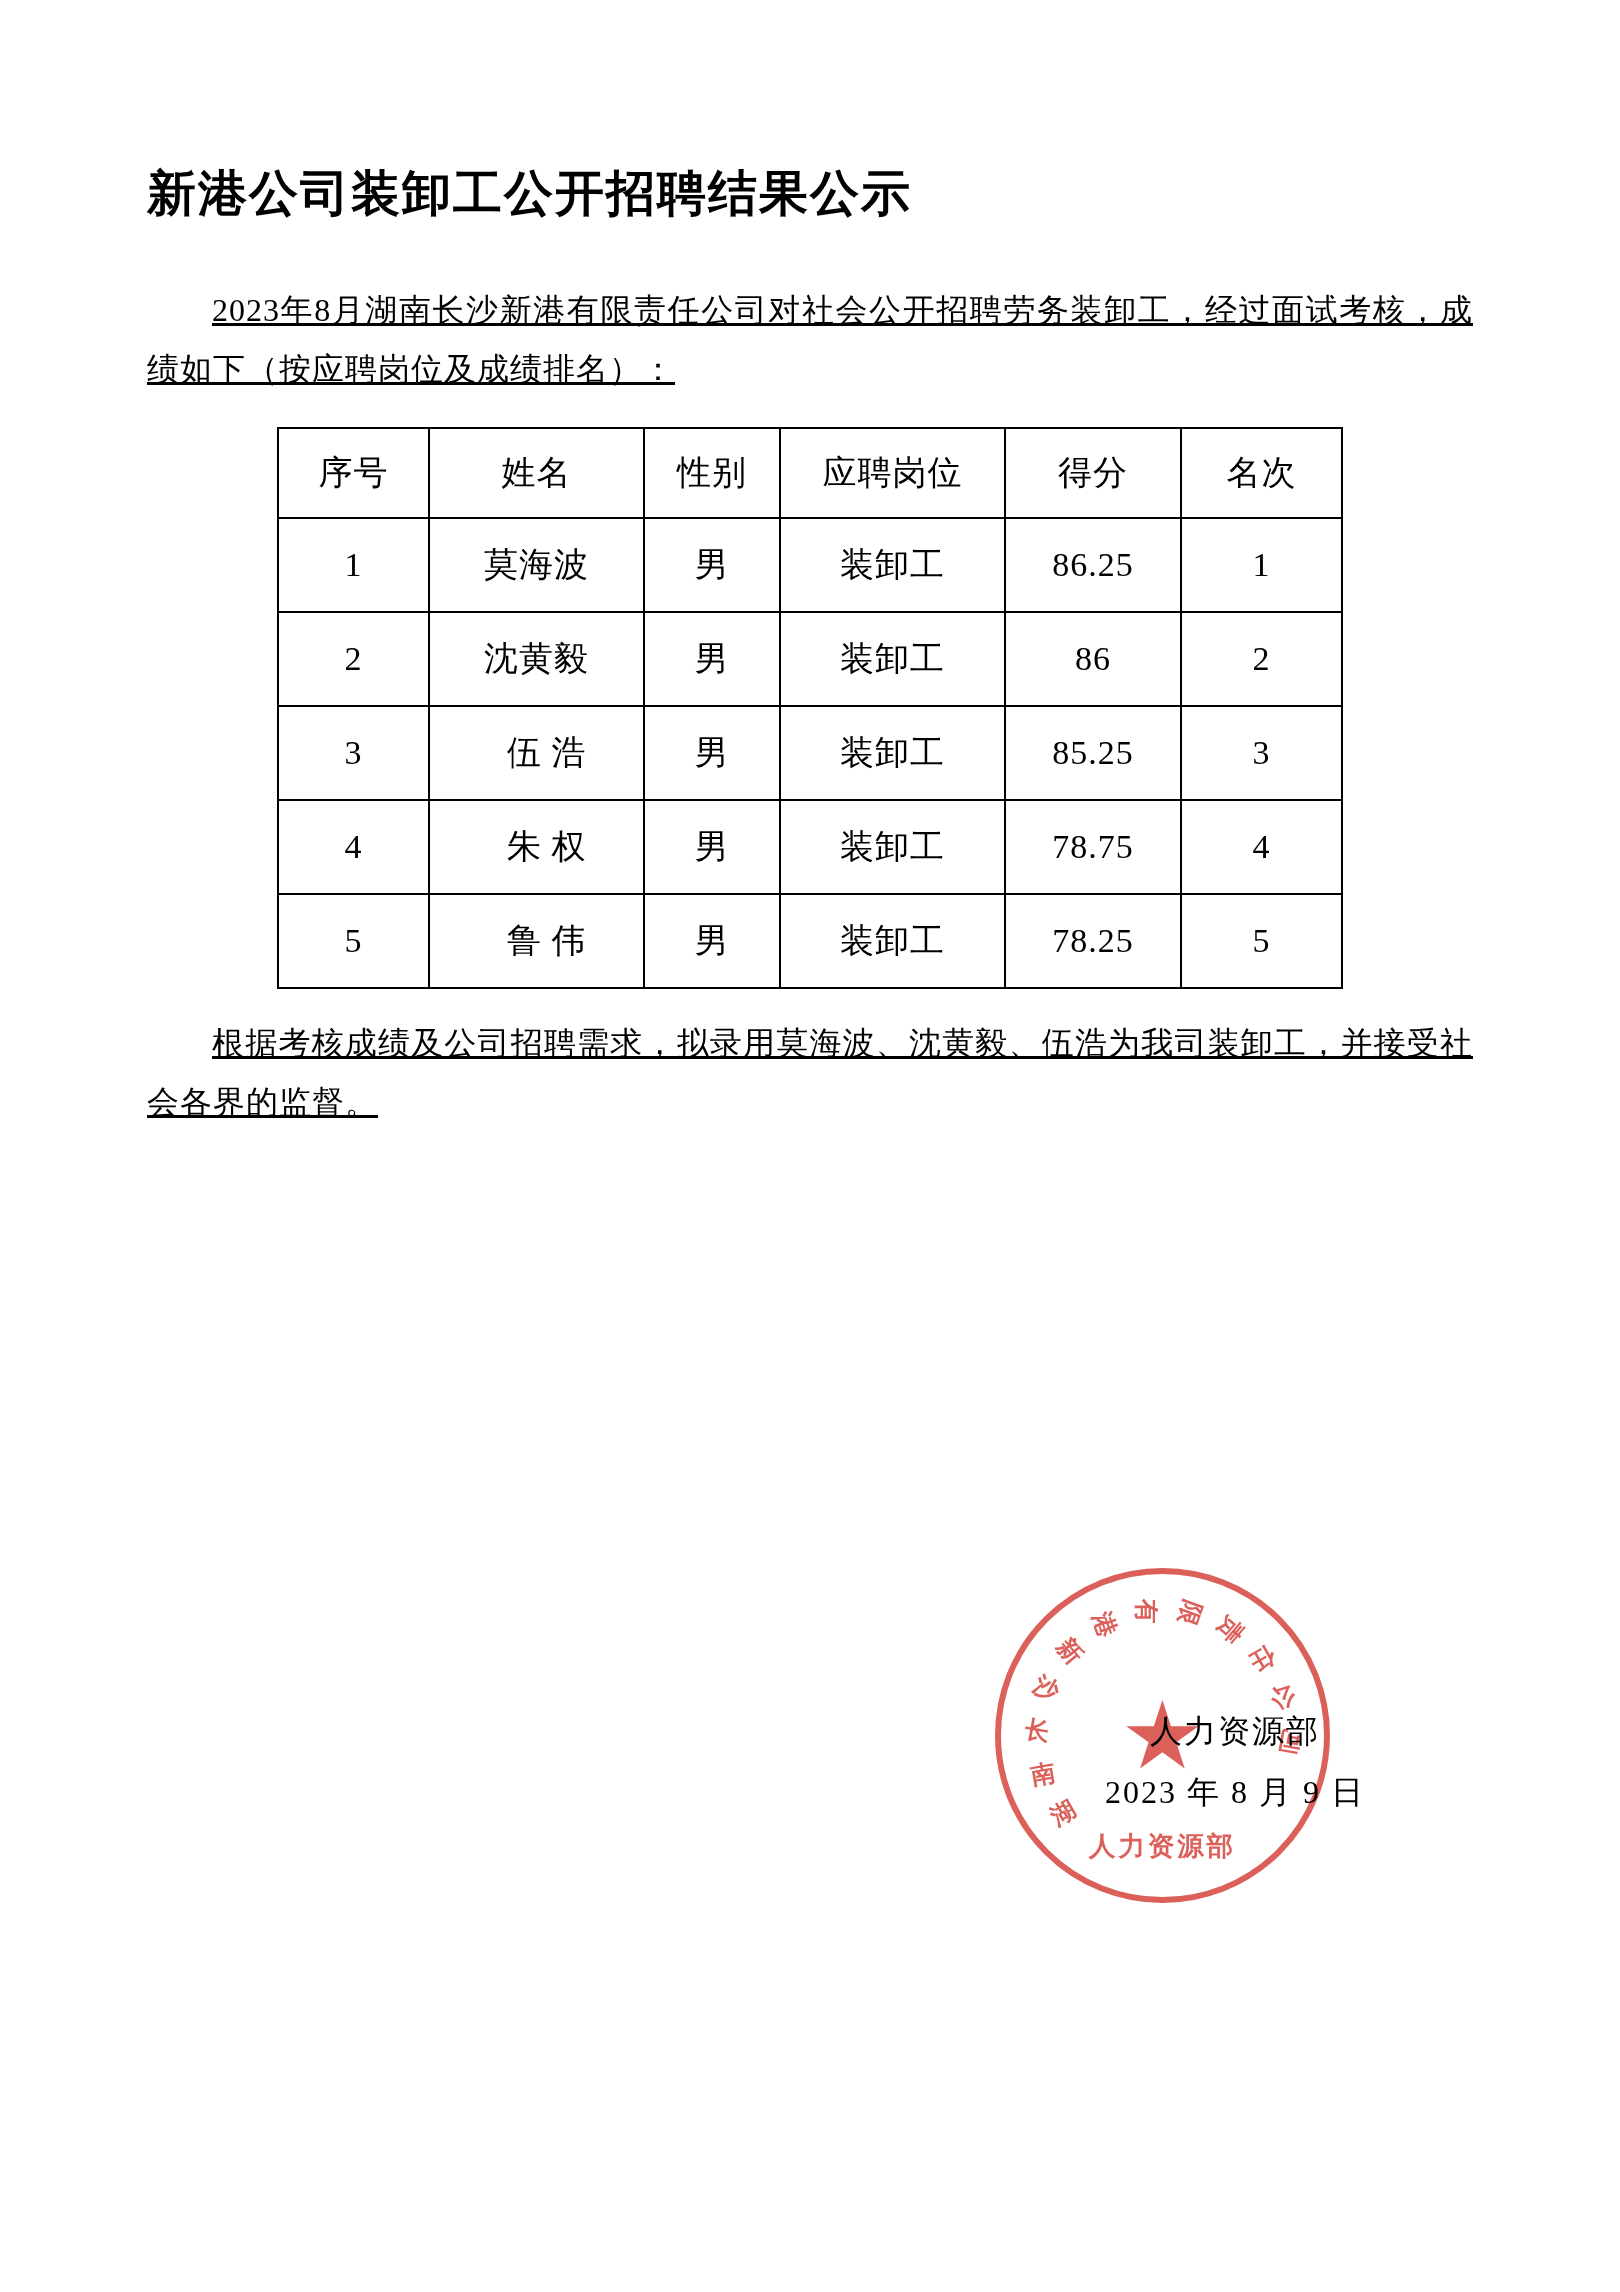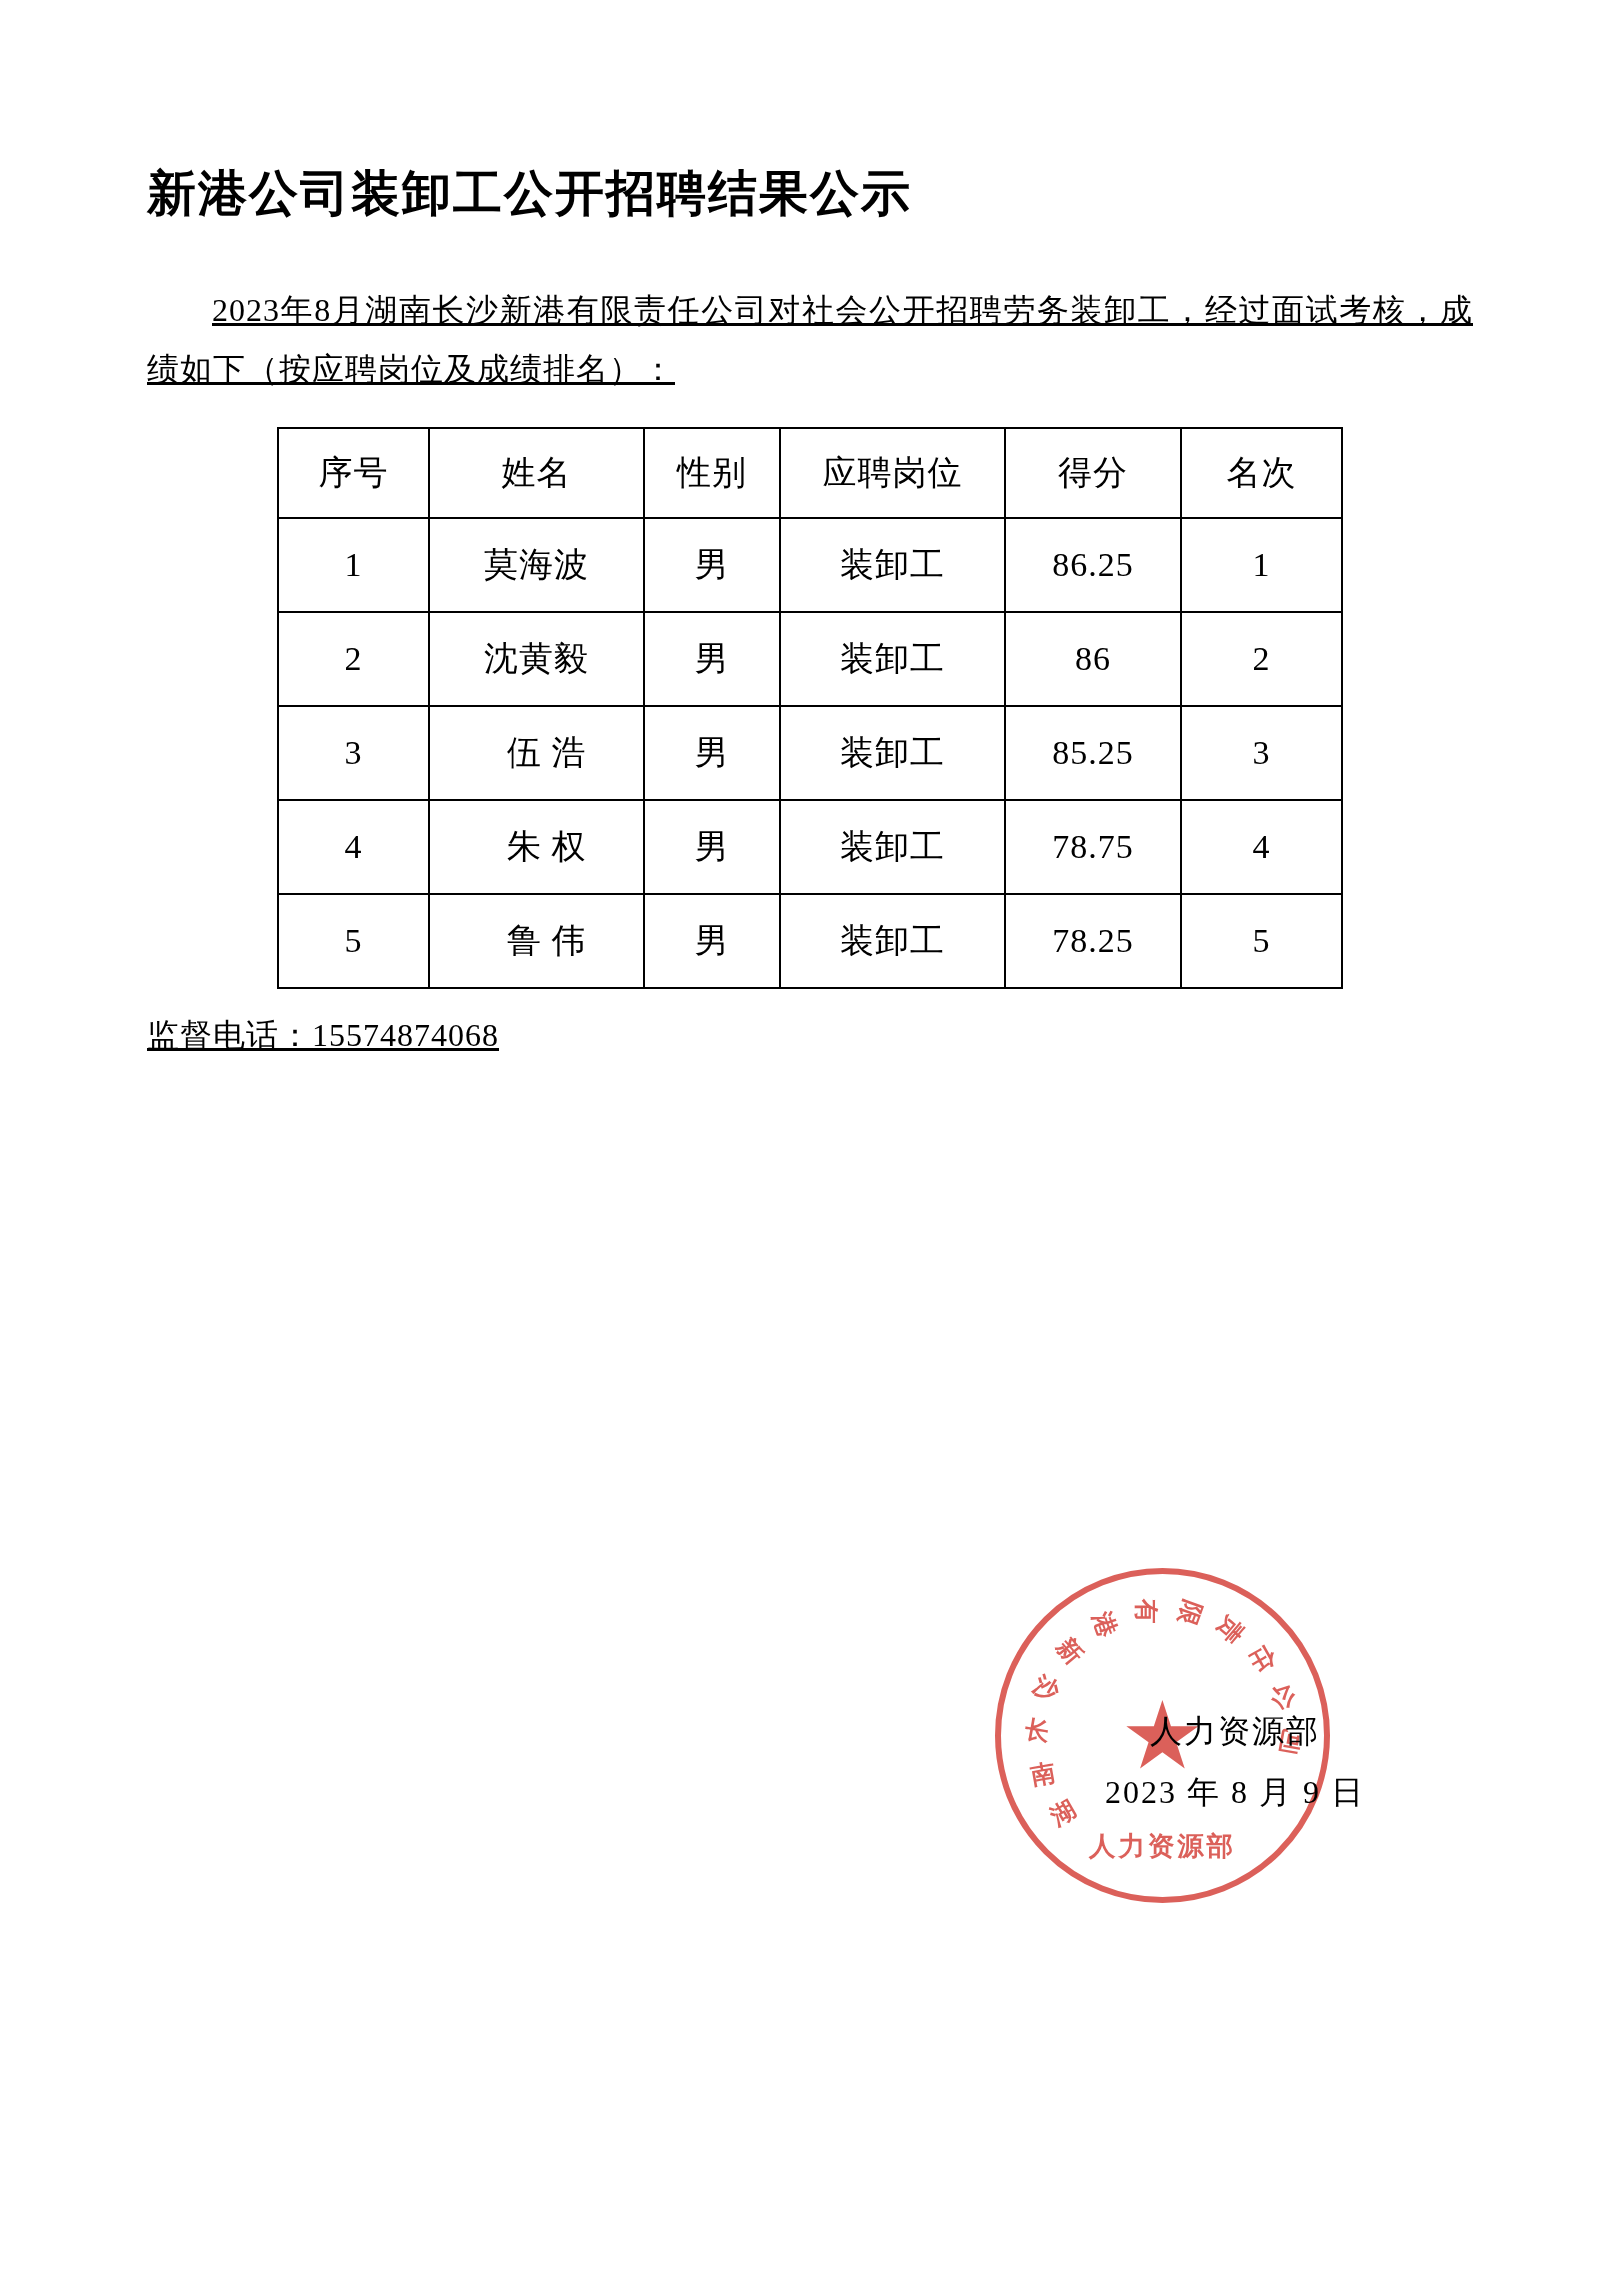--- a/index.html
+++ b/index.html
@@ -195,23 +195,23 @@
         <td class="name-spaced">鲁  伟</td>
         <td>男</td>
         <td>装卸工</td>
         <td>78.25</td>
         <td>5</td>
       </tr>
     </tbody>
       </table>
   </div>
 
+  <p class="para indent closing">根据考核成绩及公司招聘需求，拟录用莫海波、沈黄毅、伍浩为我司装卸工，并接受社会各界的监督。</p>
 
   <div class="notice-lines">
-    <p class="para">监督电话：15574874068</p>
   </div>
 
   <div class="stamp">
     <div class="ring-text">
       <span style="transform: rotate(-120deg) translate(0, -137px) rotate(90deg);">湖</span>
       <span style="transform: rotate(-100deg) translate(0, -137px) rotate(90deg);">南</span>
       <span style="transform: rotate(-80deg) translate(0, -137px) rotate(90deg);">长</span>
       <span style="transform: rotate(-60deg) translate(0, -137px) rotate(90deg);">沙</span>
       <span style="transform: rotate(-40deg) translate(0, -137px) rotate(90deg);">新</span>
       <span style="transform: rotate(-20deg) translate(0, -137px) rotate(90deg);">港</span>

